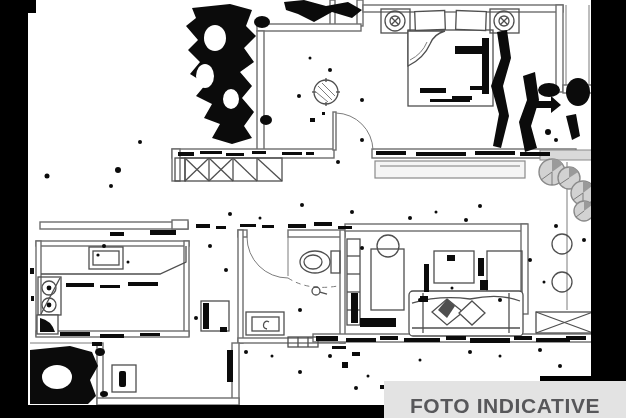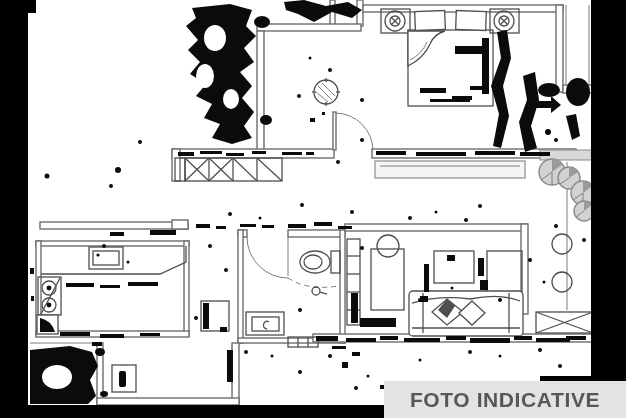--- a/index.html
+++ b/index.html
@@ -1,20 +1,20 @@
 <!DOCTYPE html>
 <html><head>
 <meta charset="utf-8">
 <style>
   html,body{margin:0;padding:0;background:#fff;}
   .stage{position:relative;width:626px;height:418px;background:#ffffff;overflow:hidden;
          font-family:"Liberation Sans",sans-serif;}
   .stage svg{position:absolute;left:0;top:0;}
   .banner{position:absolute;left:384px;top:381px;width:242px;height:37px;
-          background:#e3e3e3;display:flex;align-items:center;justify-content:center;}
+          background:#e3e3e3;display:flex;align-items:flex-end;justify-content:center;}
   .banner span{font-weight:700;font-size:21px;letter-spacing:.6px;color:#57575a;}
   .wall{fill:#ffffff;stroke:#6d6d6d;stroke-width:1.4;}
   .furn{fill:none;stroke:#4f4f4f;stroke-width:1.3;}
   .furnw{fill:#ffffff;stroke:#4f4f4f;stroke-width:1.3;}
   .thin{fill:none;stroke:#7d7d7d;stroke-width:1;}
   .noise{fill:#0b0b0b;stroke:none;}
   .hole{fill:#ffffff;stroke:none;}
 </style>
 </head>
 <body>

